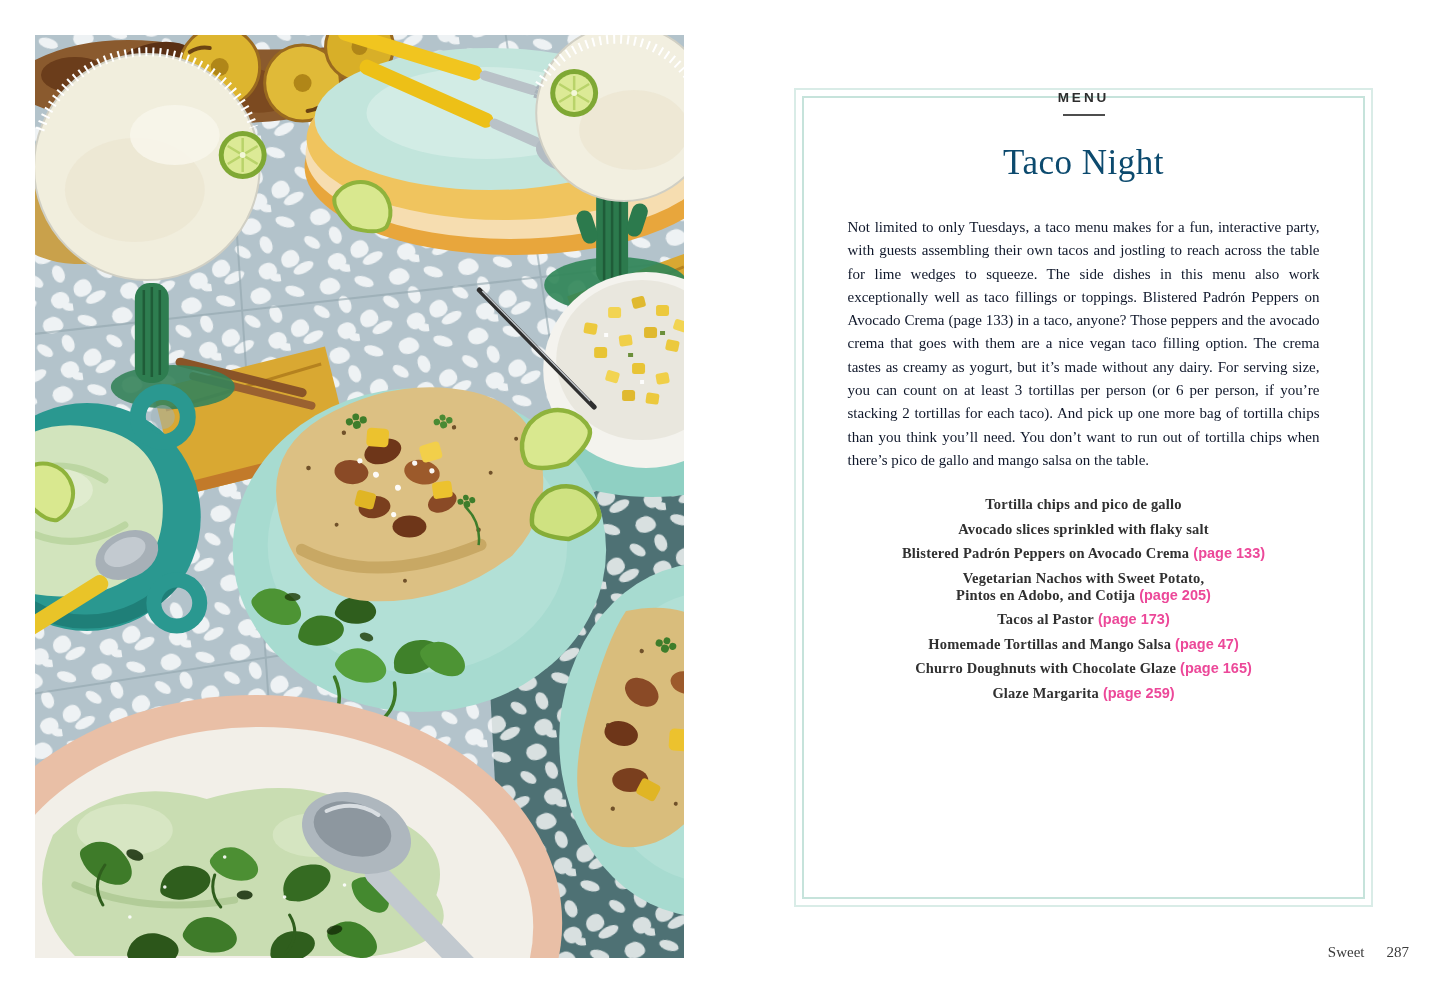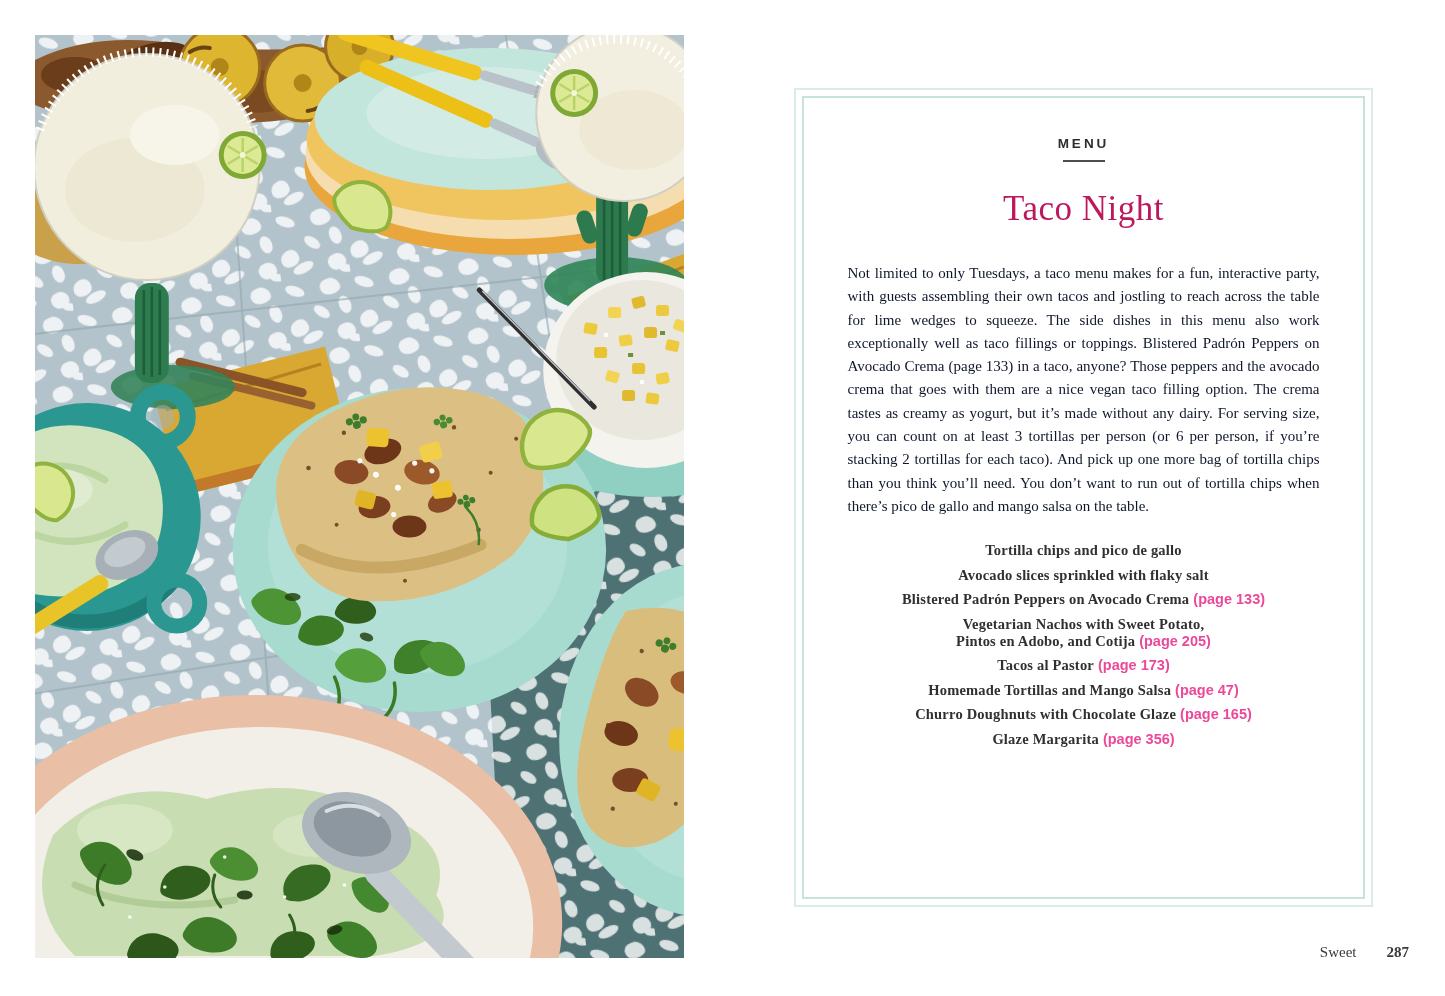--- a/index.html
+++ b/index.html
@@ -7,35 +7,35 @@
           font-family:"Liberation Serif",serif;}
 
   
   .photo{position:absolute;left:35px;top:35px;width:649px;height:923px;}
   .photo svg{display:block;width:100%;height:100%;}
 
   
   .right-page{position:absolute;left:794px;top:88px;width:575px;height:815px;
               border:2px solid #d9ece7;background:#ffffff;}
   .frame-inner{position:absolute;inset:6px;border:2px solid #c6e3db;pointer-events:none;}
-  .content{position:relative;text-align:center;padding-top:46px;}
+  .content{position:relative;text-align:center;}
   .kicker{font-family:"Liberation Sans",sans-serif;font-weight:bold;font-size:13.5px;
           letter-spacing:3px;color:#2d2d2d;}
   .kicker-rule{width:42px;height:2px;background:#4d4d4d;margin:9px auto 0;}
-  .title{font-family:"Liberation Serif",serif;font-weight:normal;font-size:35px;color:#be185d;
+  .title{font-family:"Liberation Serif",serif;font-weight:normal;font-size:35px;color:#0c4a6e;
          margin:27px 0 0;letter-spacing:.5px;}
   .intro{width:472px;margin:33px auto 0;font-size:15px;line-height:23.3px;color:#0f172a;
          text-align:justify;}
   .menu-list{margin-top:24px;font-family:"Liberation Sans",sans-serif;}
   .menu-item{font-size:14.5px;line-height:17px;margin-bottom:7.5px;color:#303030;}
   .mi-name{font-weight:bold;letter-spacing:.2px;font-family:Liberation Serif, serif;}
   .mi-page{font-weight:bold;color:#ec4899;}
   .footer{position:absolute;right:36px;top:944px;font-size:15px;color:#3a3a3a;
           font-family:"Liberation Serif",serif;}
-  .footer-num{margin-left:30px;font-weight:bold;}
+  .footer-num{margin-left:22px;}
 </style>
 </head>
 <body>
 
 <div class="spread">
 
   <div class="photo">
     <svg viewBox="0 0 650 923" preserveAspectRatio="none">
       <defs>
         <pattern id="blobs" width="70" height="70" patternUnits="userSpaceOnUse" patternTransform="rotate(-8)">
@@ -361,21 +361,21 @@
       <h1 class="title">Taco Night</h1>
       <p class="intro">Not limited to only Tuesdays, a taco menu makes for a fun, interactive party, with guests assembling their own tacos and jostling to reach across the table for lime wedges to squeeze. The side dishes in this menu also work exceptionally well as taco fillings or toppings. Blistered Padrón Peppers on Avocado Crema (page 133) in a taco, anyone? Those peppers and the avocado crema that goes with them are a nice vegan taco filling option. The crema tastes as creamy as yogurt, but it’s made without any dairy. For serving size, you can count on at least 3 tortillas per person (or 6 per person, if you’re stacking 2 tortillas for each taco). And pick up one more bag of tortilla chips than you think you’ll need. You don’t want to run out of tortilla chips when there’s pico de gallo and mango salsa on the table.</p>
       <div class="menu-list">
           <div class="menu-item"><span class="mi-name">Tortilla chips and pico de gallo</span></div>
           <div class="menu-item"><span class="mi-name">Avocado slices sprinkled with flaky salt</span></div>
           <div class="menu-item"><span class="mi-name">Blistered Padrón Peppers on Avocado Crema</span><span class="mi-page"> (page 133)</span></div>
           <div class="menu-item"><span class="mi-name">Vegetarian Nachos with Sweet Potato,</span><br><span class="mi-name">Pintos en Adobo, and Cotija</span><span class="mi-page"> (page 205)</span></div>
           <div class="menu-item"><span class="mi-name">Tacos al Pastor</span><span class="mi-page"> (page 173)</span></div>
           <div class="menu-item"><span class="mi-name">Homemade Tortillas and Mango Salsa</span><span class="mi-page"> (page 47)</span></div>
           <div class="menu-item"><span class="mi-name">Churro Doughnuts with Chocolate Glaze</span><span class="mi-page"> (page 165)</span></div>
-          <div class="menu-item"><span class="mi-name">Glaze Margarita</span><span class="mi-page"> (page 356)</span></div>
+          <div class="menu-item"><span class="mi-name">Glaze Margarita</span><span class="mi-page"> (page 259)</span></div>
         </div>
     </div>
   </div>
 
   <div class="footer">
     <span>Sweet</span><span class="footer-num">287</span>
   </div>
 
 </div>
 

